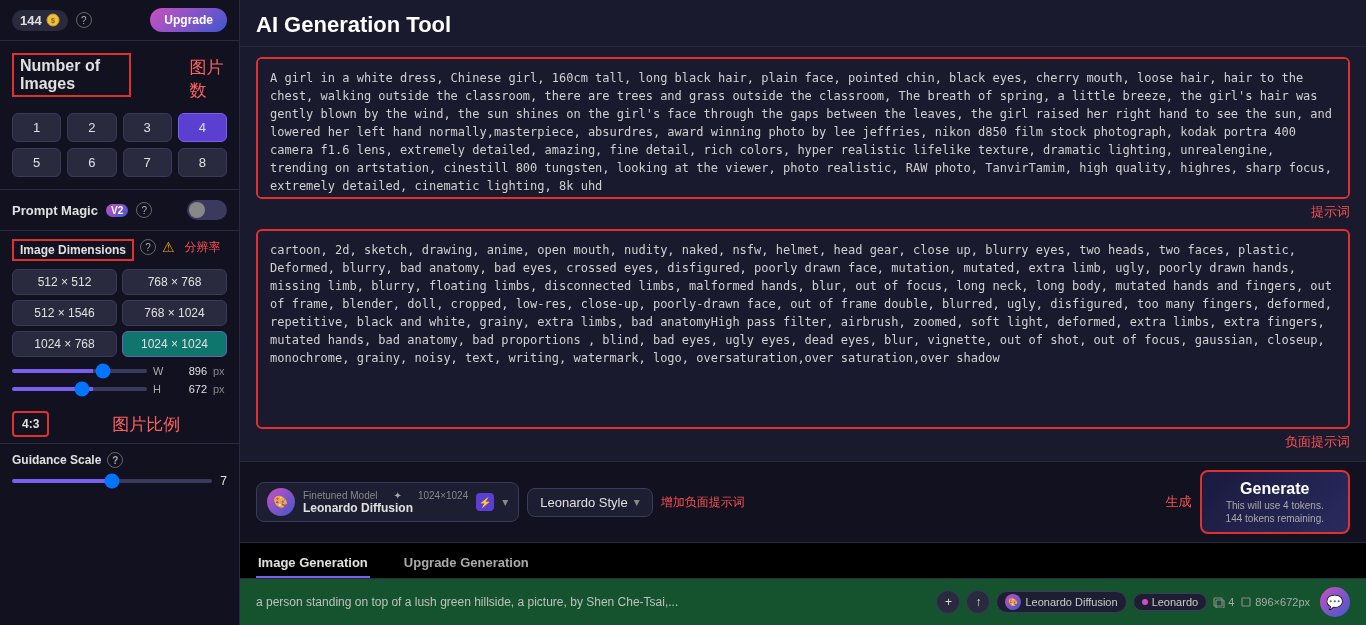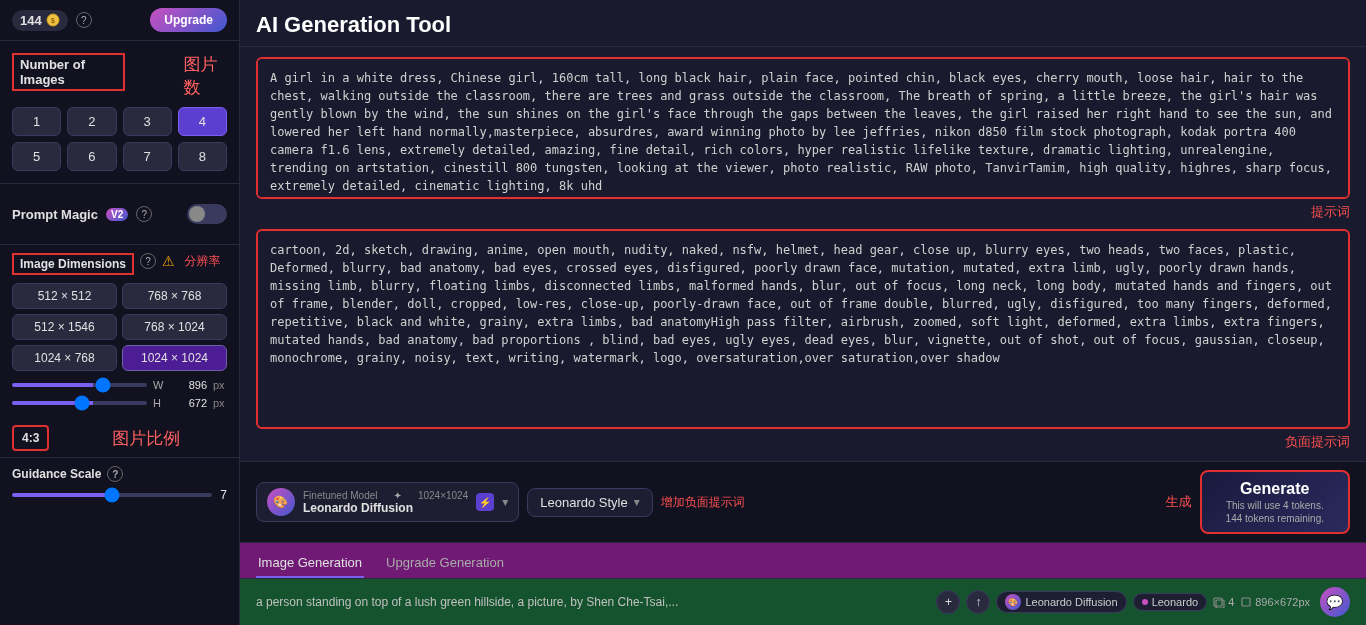--- a/index.html
+++ b/index.html
@@ -62,21 +62,21 @@
       font-weight: 600;
       cursor: pointer;
       margin-left: auto;
     }
 
     .sidebar-section {
       padding: 12px;
     }
 
     .section-label {
-      font-size: 13px;
+      font-size: 16px;
       font-weight: 600;
       color: #e0e0e0;
       margin-bottom: 8px;
       border: 2px solid #e03030;
       display: inline-block;
       padding: 2px 6px;
     }
 
     .label-annotation {
       color: #ff6060;
@@ -105,21 +105,21 @@
 
     .num-btn.active {
       background: #5a3fd0;
       border-color: #7a5ff0;
     }
 
     .prompt-magic-row {
       display: flex;
       align-items: center;
       gap: 8px;
-      padding: 20px 12px;
+      padding: 10px 12px;
       border-top: 1px solid #2a2a3e;
       justify-content: space-between;
     }
 
     .prompt-magic-label {
       font-size: 13px;
       font-weight: 600;
       color: #e0e0e0;
     }
 
@@ -195,21 +195,21 @@
       border: 1px solid #3a3a5e;
       border-radius: 6px;
       color: #e0e0e0;
       padding: 5px 0;
       text-align: center;
       cursor: pointer;
       font-size: 12px;
     }
 
     .dim-btn.active {
-      background: #4c1d95;
+      background: #0f766e;
       border-color: #6a5faa;
     }
 
     .wh-row {
       display: flex;
       align-items: center;
       gap: 6px;
       margin-bottom: 6px;
     }
 
@@ -485,24 +485,25 @@
 
     .generate-sub {
       font-size: 10px;
       color: #aaa;
       font-weight: 400;
     }
 
     
     .tabs-bar {
       display: flex;
-      gap: 20px;
+      gap: 32px;
       padding: 6px 16px 0;
       border-top: 1px solid #2a2a3e;
-      background: #701a75;
+      background: #000000;
+      font-weight: bold;
     }
 
     .tab {
       padding: 6px 2px;
       font-size: 13px;
       color: #aaa;
       cursor: pointer;
       border-bottom: 2px solid transparent;
     }
 

